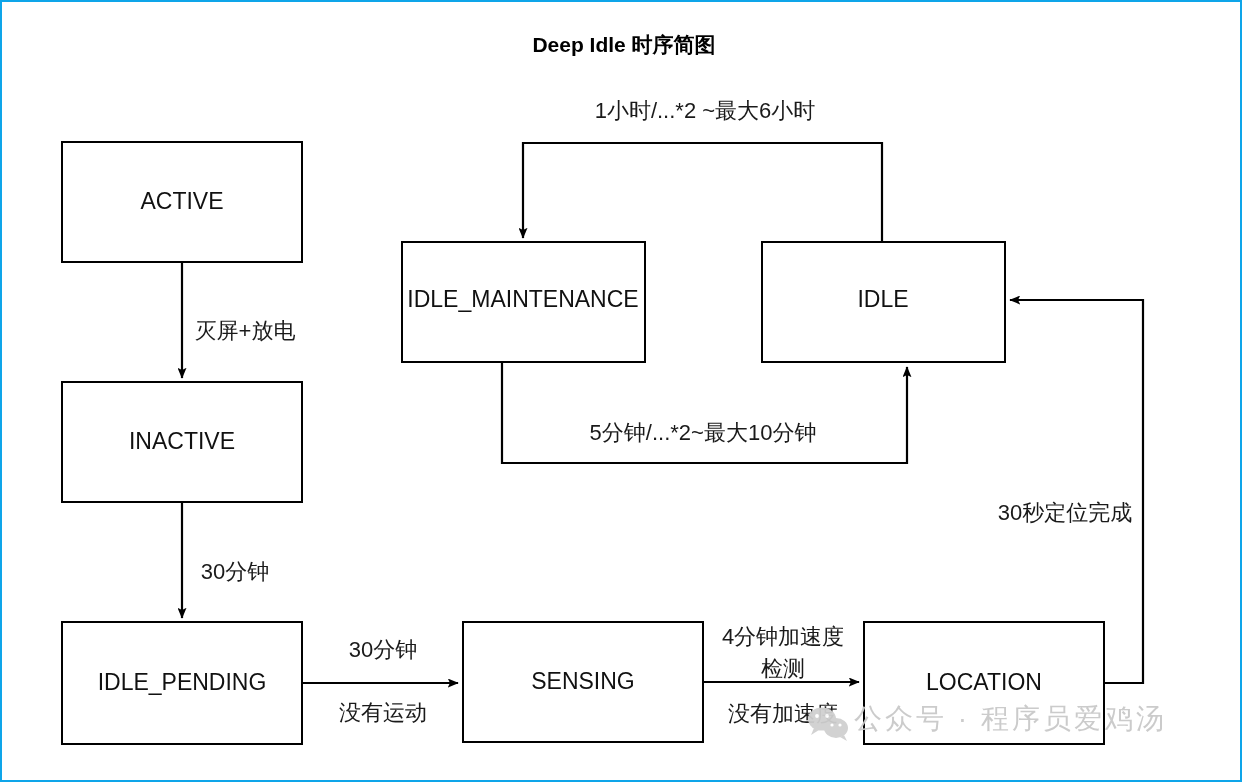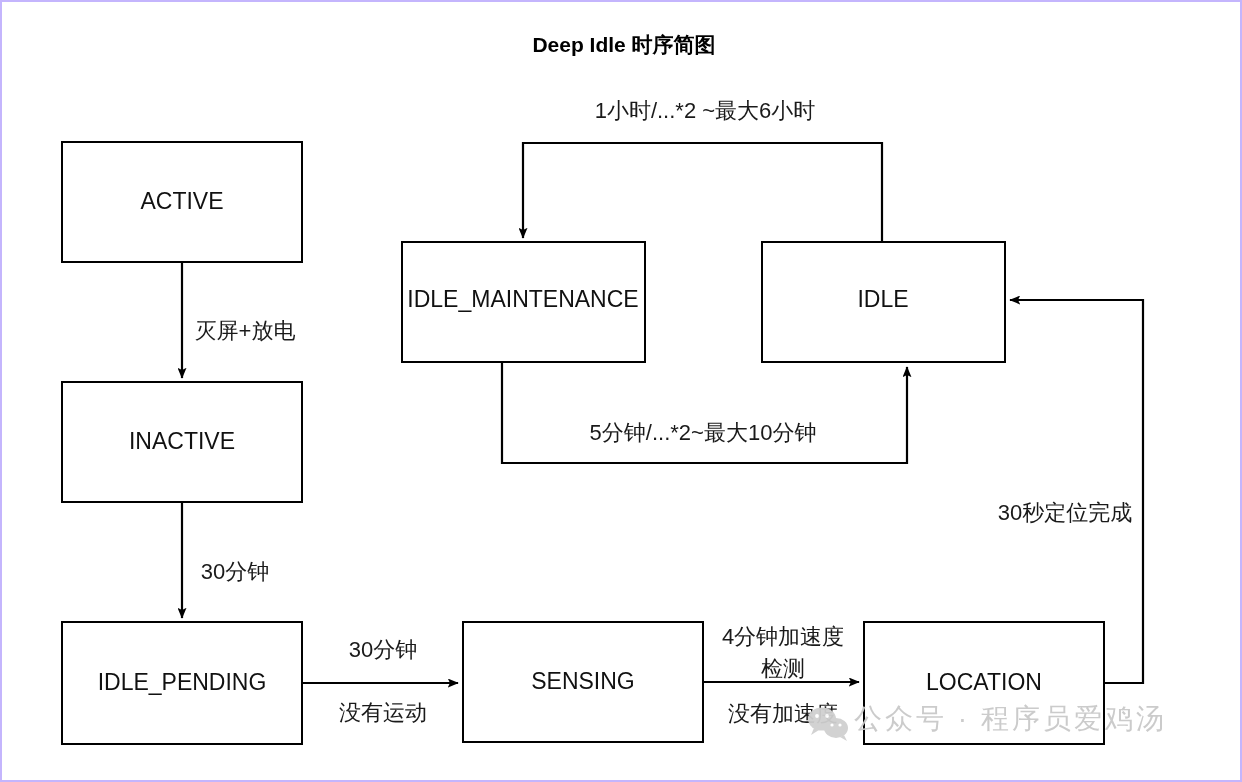--- a/index.html
+++ b/index.html
@@ -8,21 +8,21 @@
     background: #ffffff;
   }
   body {
     font-family: "Liberation Sans", "DejaVu Sans", sans-serif;
   }
   #canvas {
     position: relative;
     width: 1242px;
     height: 782px;
     background: #ffffff;
-    border: 2px solid #c4b5fd;
+    border: 2px solid #0ea5e9;
     box-sizing: border-box;
     overflow: hidden;
   }
   #diagram {
     position: absolute;
     left: 0;
     top: 0;
     width: 1242px;
     height: 782px;
     display: block;

